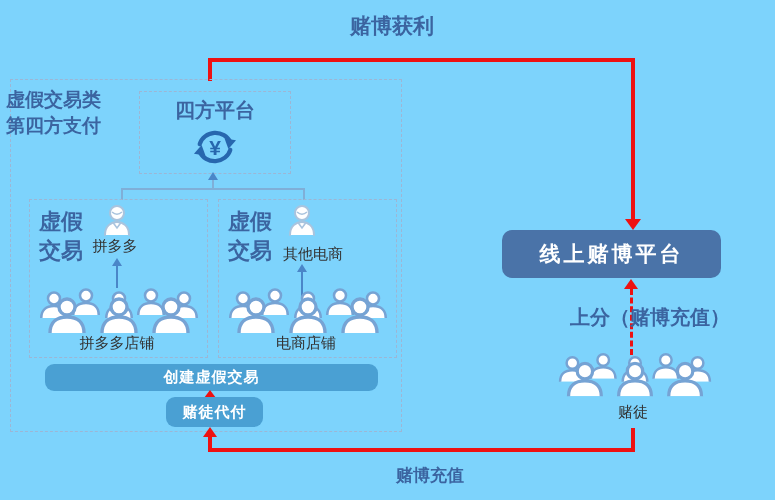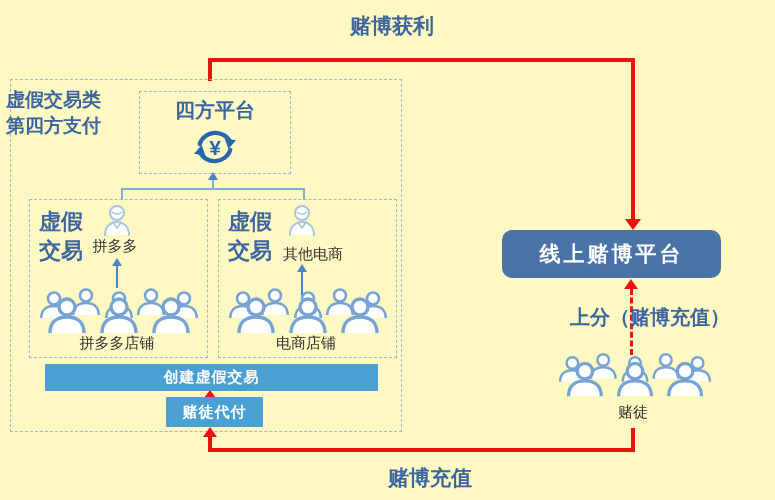--- a/index.html
+++ b/index.html
@@ -1,17 +1,17 @@
 <!DOCTYPE html>
 <html><head>
 <meta charset="utf-8">
 <style>
   html,body{margin:0;padding:0;background:#fff;}
   #canvas{
-    position:relative;width:775px;height:500px;background:#fef9c3;overflow:hidden;
+    position:relative;width:775px;height:500px;background:#7dd3fc;overflow:hidden;
     font-family:"Liberation Sans","DejaVu Sans",sans-serif;
   }
   .abs{position:absolute;}
   
   .blabel{
     font-family:"Liberation Serif","DejaVu Serif",serif;
     font-weight:bold;color:#3b64a0;white-space:nowrap;
   }
   .smalltext{color:#333;font-size:15px;white-space:nowrap;}
   
@@ -26,21 +26,21 @@
   
   .bline{background:#7fafd8;}
   .btri{width:0;height:0;border-left:5px solid transparent;border-right:5px solid transparent;border-bottom:8px solid #4a86c8;}
   
   .platformbox{
     background:#4a73a8;border-radius:10px;color:#fff;font-weight:bold;
     font-size:21px;letter-spacing:3px;text-align:center;line-height:48px;
     font-family:"Liberation Serif","DejaVu Serif",serif;
   }
   .cyanbox{
-    background:#4aa0d3;border-radius:1px;color:#fff;font-weight:bold;
+    background:#4aa0d3;border-radius:9px;color:#fff;font-weight:bold;
     font-size:15px;text-align:center;
     font-family:"Liberation Serif","DejaVu Serif",serif;letter-spacing:1px;
   }
   .fake-label{font-size:22px;line-height:1.32;}
   .title2{font-size:19px;line-height:1.38;}
   .center{text-align:center;}
 </style>
 </head>
 <body>
 
@@ -147,21 +147,21 @@
   <div class="abs smalltext center" style="left:251px;top:334px;width:110px;">电商店铺</div>
 
   <div class="abs cyanbox" style="left:45px;top:364px;width:333px;height:27px;line-height:27px;">创建虚假交易</div>
   <div class="abs tri up small" style="left:204px;top:390px;"></div>
   <div class="abs cyanbox" style="left:166px;top:397px;width:97px;height:30px;line-height:30px;">赌徒代付</div>
 
   <div class="abs tri up" style="left:203px;top:427px;"></div>
   <div class="abs rline" style="left:208px;top:436px;width:4px;height:16px;"></div>
   <div class="abs rline" style="left:208px;top:448px;width:427px;height:4px;"></div>
   <div class="abs rline" style="left:631px;top:428px;width:4px;height:24px;"></div>
-  <div class="abs blabel" style="left:350px;top:464px;width:160px;font-size:21px;text-align:center;">赌博充值</div>
+  <div class="abs blabel" style="left:350px;top:464px;width:160px;font-size:17px;text-align:center;">赌博充值</div>
 
   <div class="abs platformbox" style="left:502px;top:230px;width:219px;height:48px;">线上赌博平台</div>
 
   <div class="abs tri up" style="left:624px;top:279px;"></div>
   <div class="abs rdash" style="left:630px;top:289px;height:66px;"></div>
   <div class="abs blabel" style="left:570px;top:304px;font-size:20px;">上分（赌博充值）</div>
 
   <div class="abs" style="left:556px;top:352px;color:#76a3d4;">
     <svg width="158" height="46" viewBox="0 0 164 46">
       <use href="#sym-person" x="2" y="3" width="30" height="27"></use>

